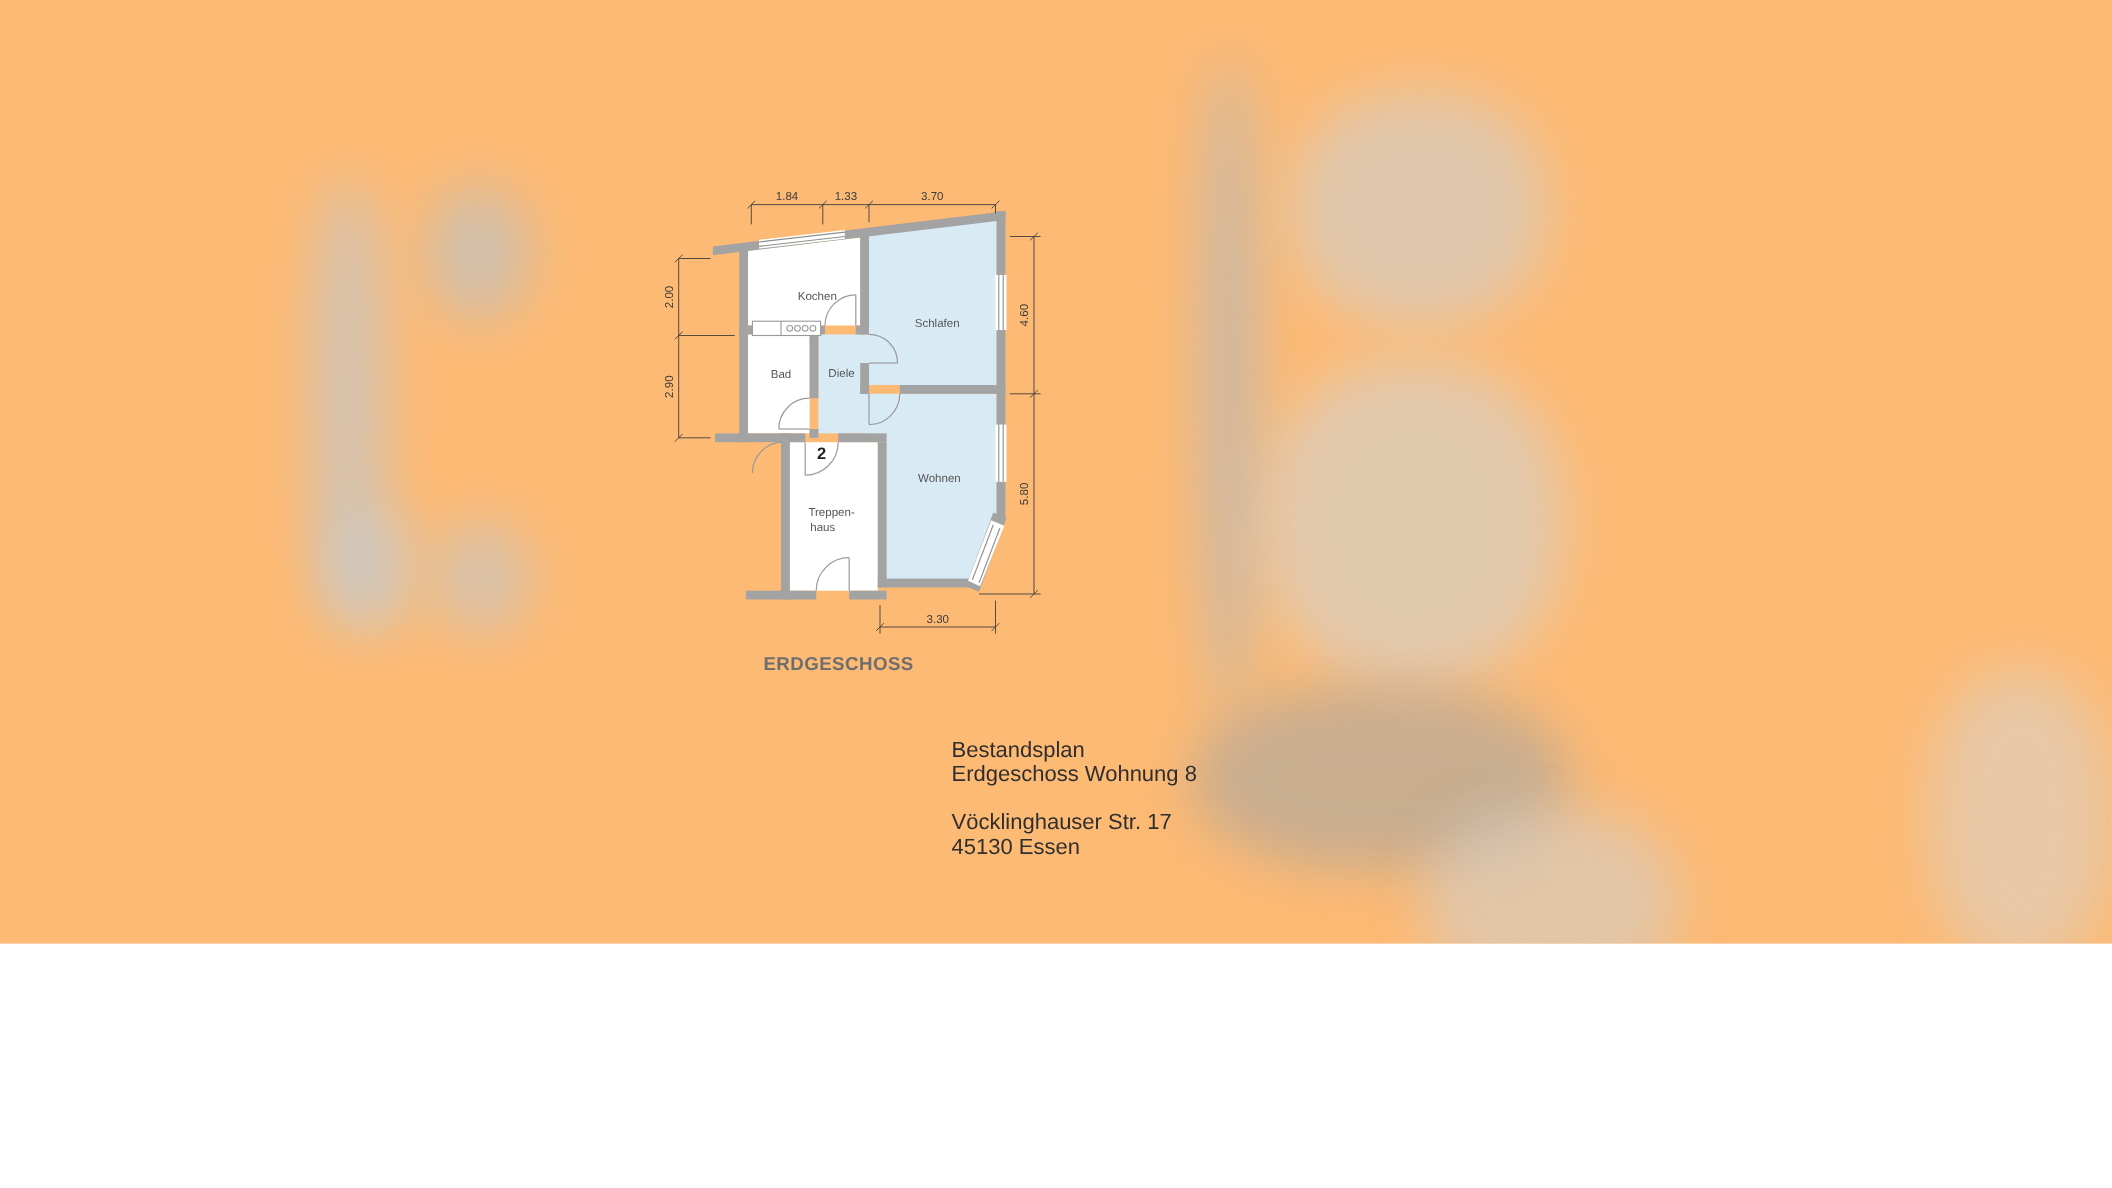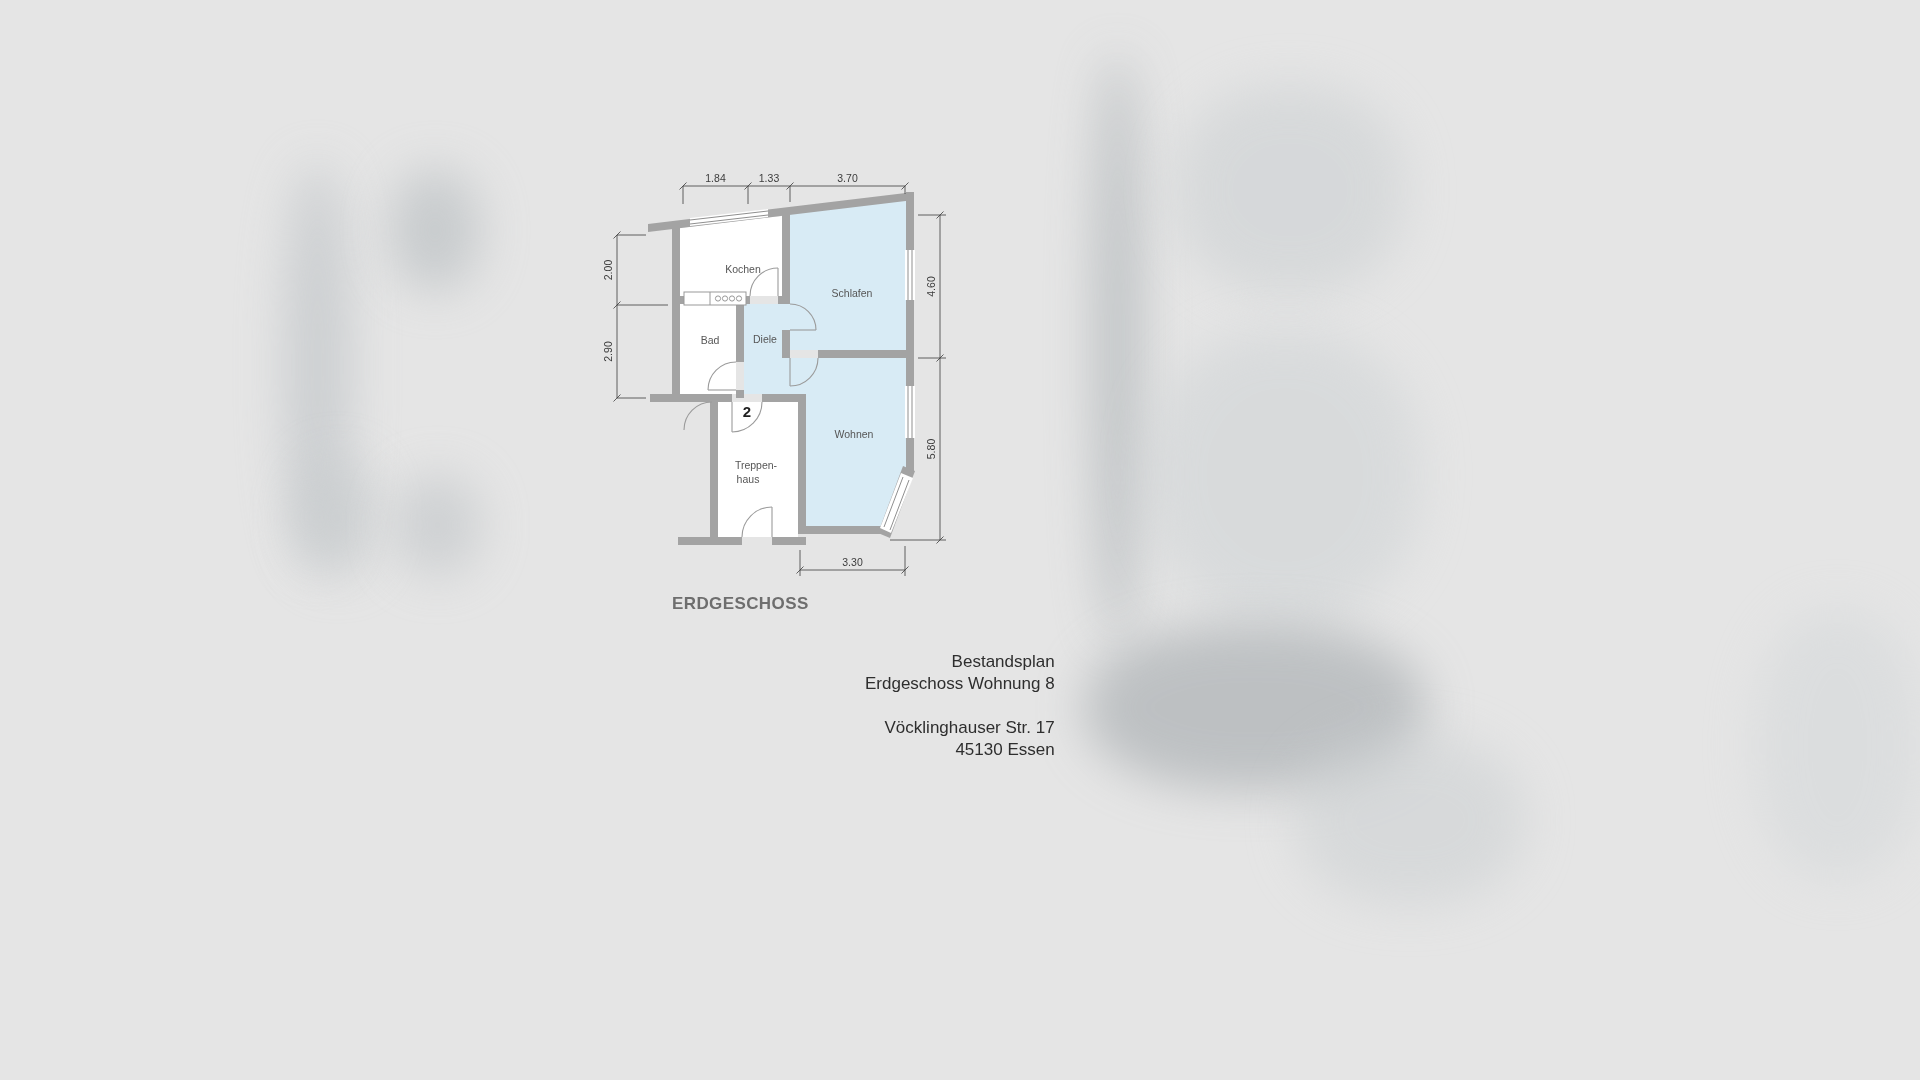--- a/index.html
+++ b/index.html
@@ -1,16 +1,16 @@
 <!DOCTYPE html>
 <html style="--room-highlight: #d8ebf5; --wall: #a3a3a3; --dim-text: #3c3c3c; --room-label: #565656; --title-text: #6e6e6e; --info-text: #2e2e2e;"><head>
 <meta charset="utf-8">
 <style>
   html,body{margin:0;padding:0;background:#ffffff;}
-  #canvas{position:relative;width:1920px;height:1080px;background:#e5e5e5;overflow:hidden;
+  #canvas{position:relative;width:1920px;height:858px;background:#fdba74;overflow:hidden;
           font-family:"Liberation Sans", sans-serif;}
   .blob{position:absolute;filter:blur(24px);border-radius:45%;}
   .b1{left:285px;top:165px;width:65px;height:400px;background:#c3c7ca;opacity:.75;}
   .b2{left:390px;top:170px;width:90px;height:120px;background:#bcc1c4;opacity:.7;}
   .b3{left:300px;top:460px;width:75px;height:115px;background:#c7cbcd;opacity:.7;}
   .b4{left:395px;top:475px;width:85px;height:100px;background:#c2c6c9;opacity:.65;}
   .b5{left:1095px;top:55px;width:45px;height:585px;background:#b3b8bb;opacity:.8;}
   .b6{left:1175px;top:85px;width:230px;height:210px;background:#cdd1d3;opacity:.6;}
   .b7{left:1150px;top:330px;width:270px;height:290px;background:#d0d4d6;opacity:.6;}
   .b8{left:1085px;top:625px;width:340px;height:165px;background:#9da3a7;opacity:.55;}
@@ -23,24 +23,24 @@
   .room-white{fill:#ffffff;}
   .door{stroke:#9b9b9b;stroke-width:1.1;fill:none;}
   .win-line{stroke:#8f8f8f;stroke-width:1;fill:none;}
   .win-bg{fill:#ffffff;}
   .counter{fill:#ffffff;stroke:#999999;stroke-width:1;}
   .fixture{fill:none;stroke:#999999;stroke-width:1;}
   .dim{stroke:var(--dim-text,#4a4a4a);stroke-width:0.8;}
   .dim-label{font-size:10.5px;fill:var(--dim-text,#3c3c3c);}
   .room-label{font-size:10.5px;fill:var(--room-label,#565656);}
   .unit-label{font-size:15px;font-weight:bold;fill:#1f1f1f;}
-  .plan-title{position:absolute;left:672px;top:594px;font-size:17px;font-weight:bold;
+  .plan-title{position:absolute;left:694px;top:594px;font-size:17px;font-weight:bold;
               letter-spacing:.4px;color:var(--title-text,#6e6e6e);}
-  .info-block{position:absolute;left:865px;top:651px;font-size:17px;line-height:22px;
-              color:var(--info-text,#2e2e2e);text-align:right;}
+  .info-block{position:absolute;left:865px;top:671px;font-size:20px;line-height:22px;
+              color:var(--info-text,#2e2e2e);}
   .info-gap{height:22px;}
 </style>
 </head>
 <body>
 
 <div id="canvas">
 
   <div class="blob b1"></div>
   <div class="blob b2"></div>
   <div class="blob b3"></div>

